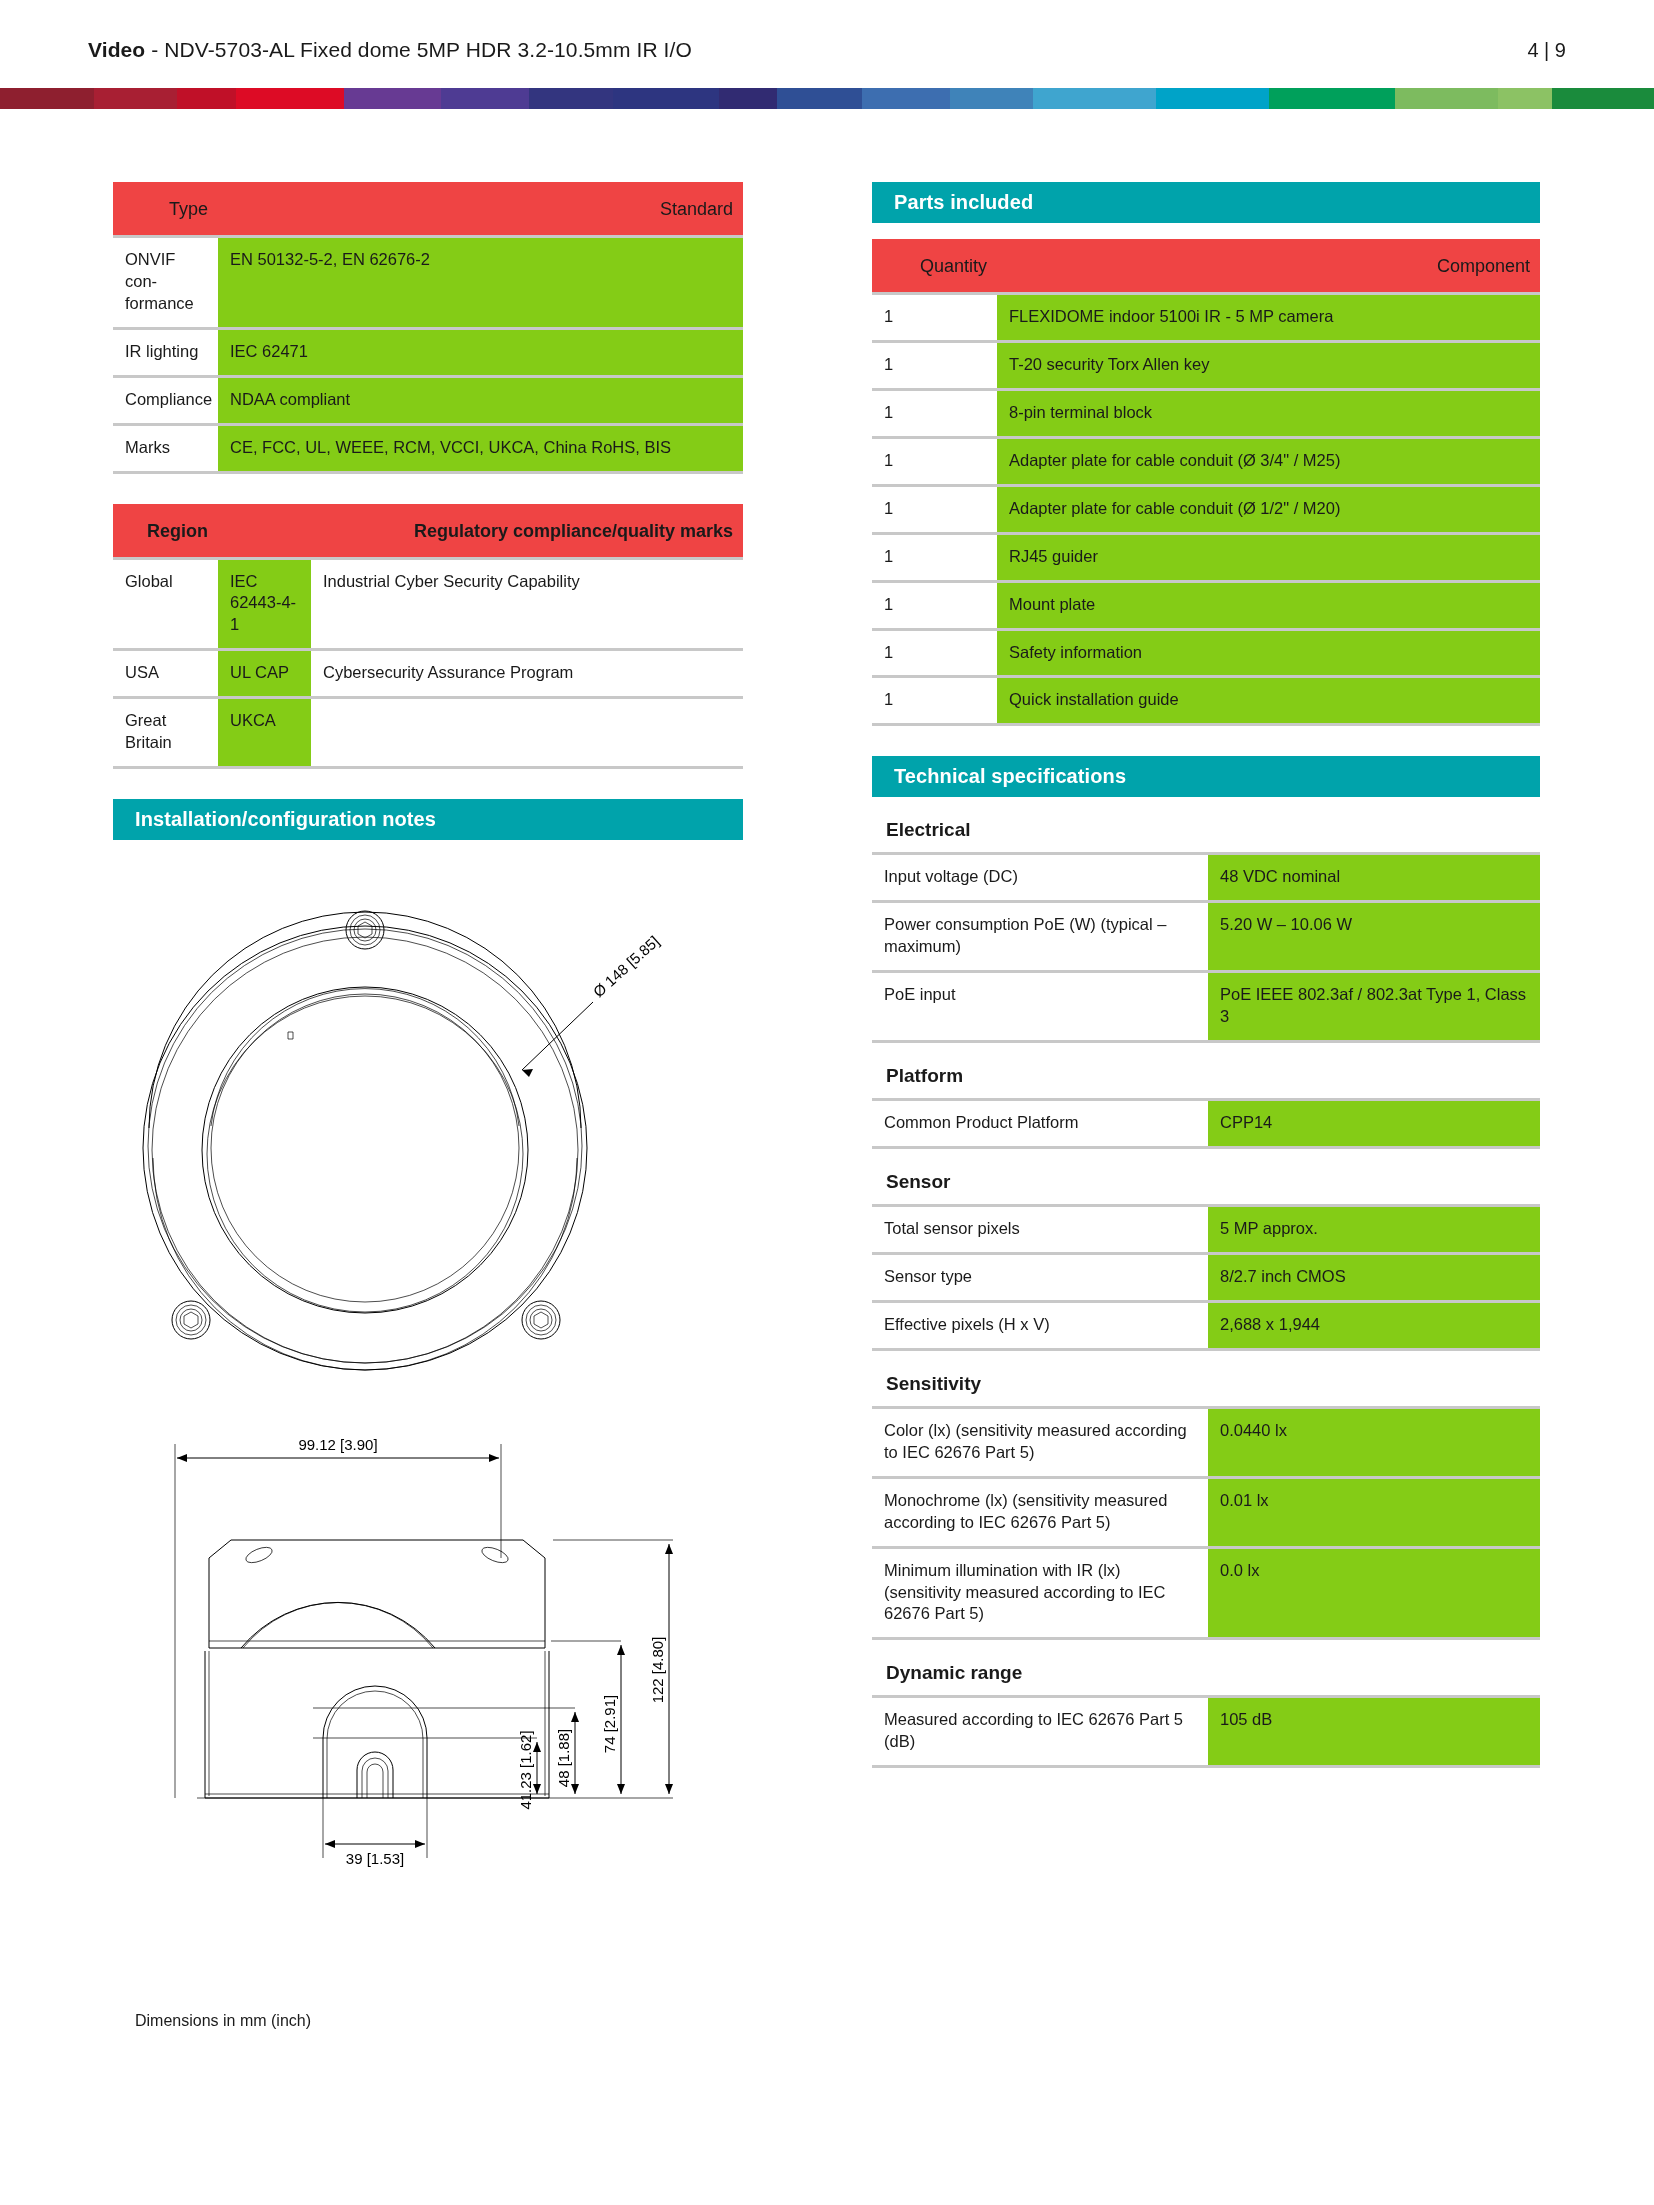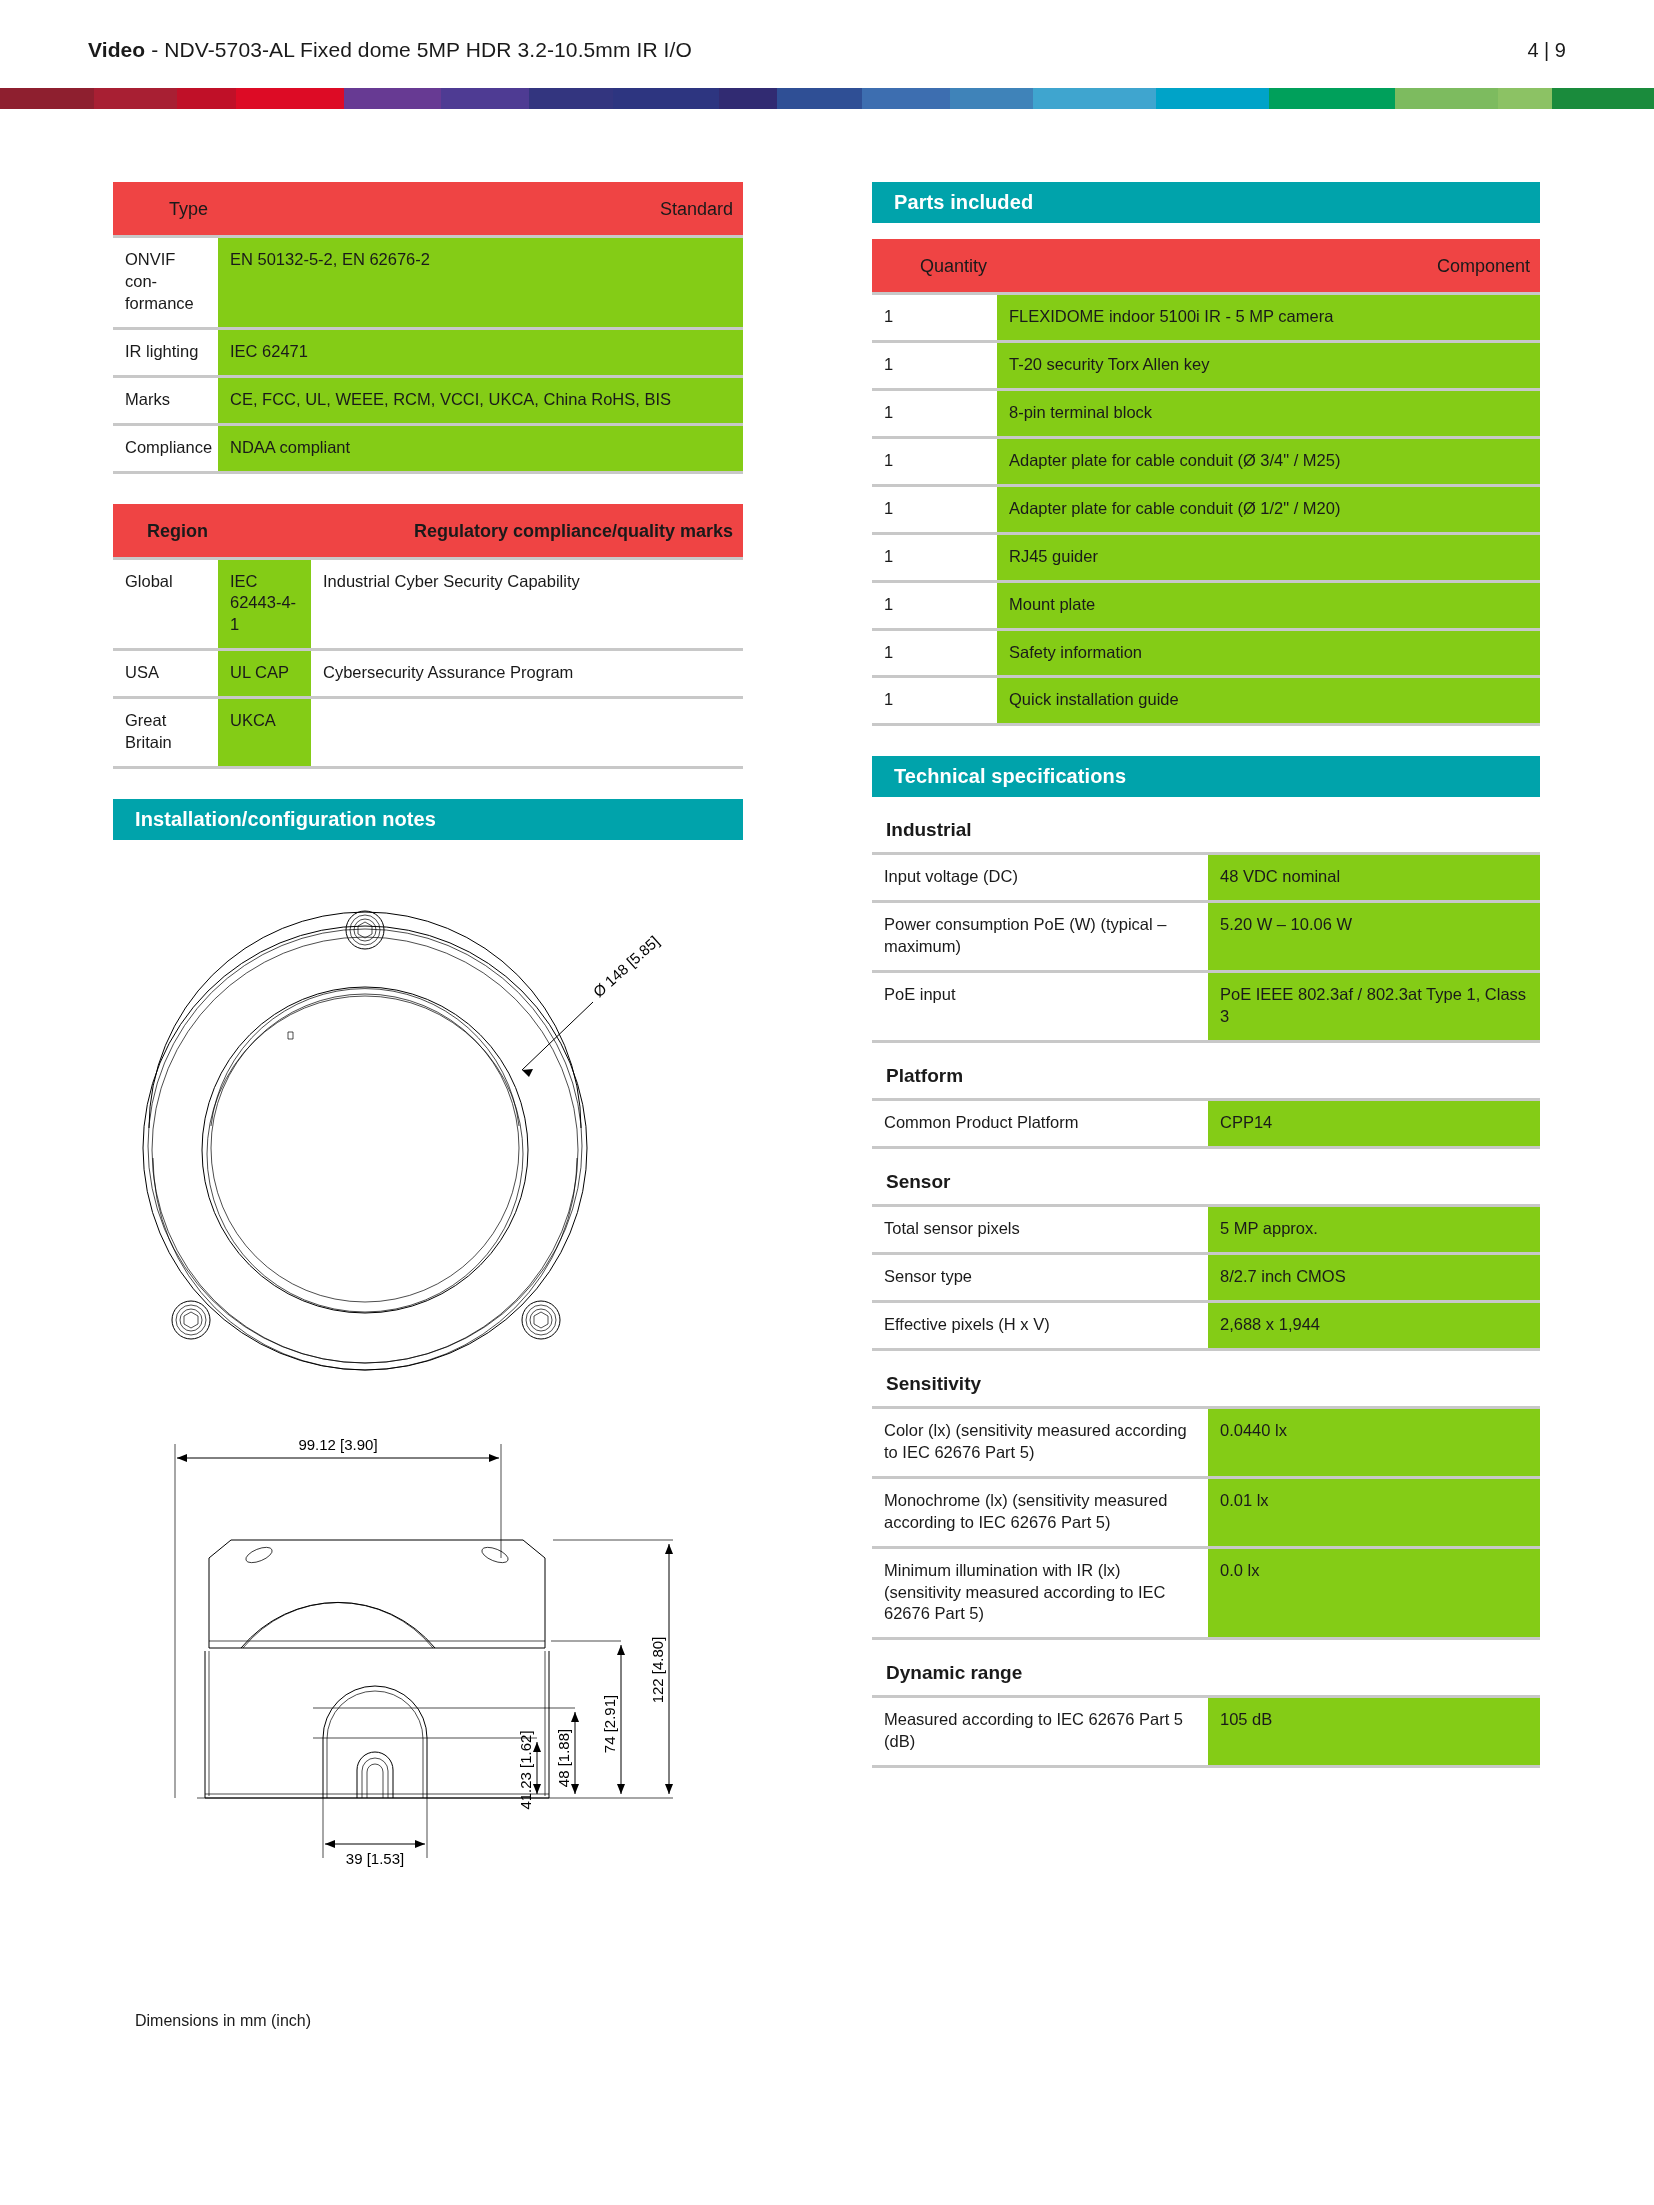--- a/index.html
+++ b/index.html
@@ -174,26 +174,26 @@
         </tr>
         <tr>
           <td class="plain">ONVIF con-<br>formance</td>
           <td class="shade">EN 50132-5-2, EN 62676-2</td>
         </tr>
         <tr>
           <td class="plain">IR lighting</td>
           <td class="shade">IEC 62471</td>
         </tr>
         <tr>
+          <td class="plain">Compliance</td>
+          <td class="shade">NDAA compliant</td>
+        </tr>
+        <tr>
           <td class="plain">Marks</td>
           <td class="shade">CE, FCC, UL, WEEE, RCM, VCCI, UKCA, China RoHS, BIS</td>
-        </tr>
-        <tr>
-          <td class="plain">Compliance</td>
-          <td class="shade">NDAA compliant</td>
         </tr>
       </tbody>
   </table>
 
   <div class="tbl-gap"></div>
 
   <table class="spec" id="region-table">
     <colgroup>
         <col style="width:105px">
         <col style="width:93px">
@@ -390,21 +390,21 @@
           <td class="shade">Quick installation guide</td>
         </tr>
       </tbody>
   </table>
 
   <div class="tbl-gap"></div>
 
   <div class="section-banner">Technical specifications</div>
 
   <div id="tech-specs">
-      <div class="sub-head">Industrial</div>
+      <div class="sub-head">Electrical</div>
       <table class="spec">
         <colgroup>
           <col style="width:336px">
           <col style="width:332px">
         </colgroup>
         <tbody>
           <tr>
             <td class="plain">Input voltage (DC)</td>
             <td class="shade">48 VDC nominal</td>
           </tr>

